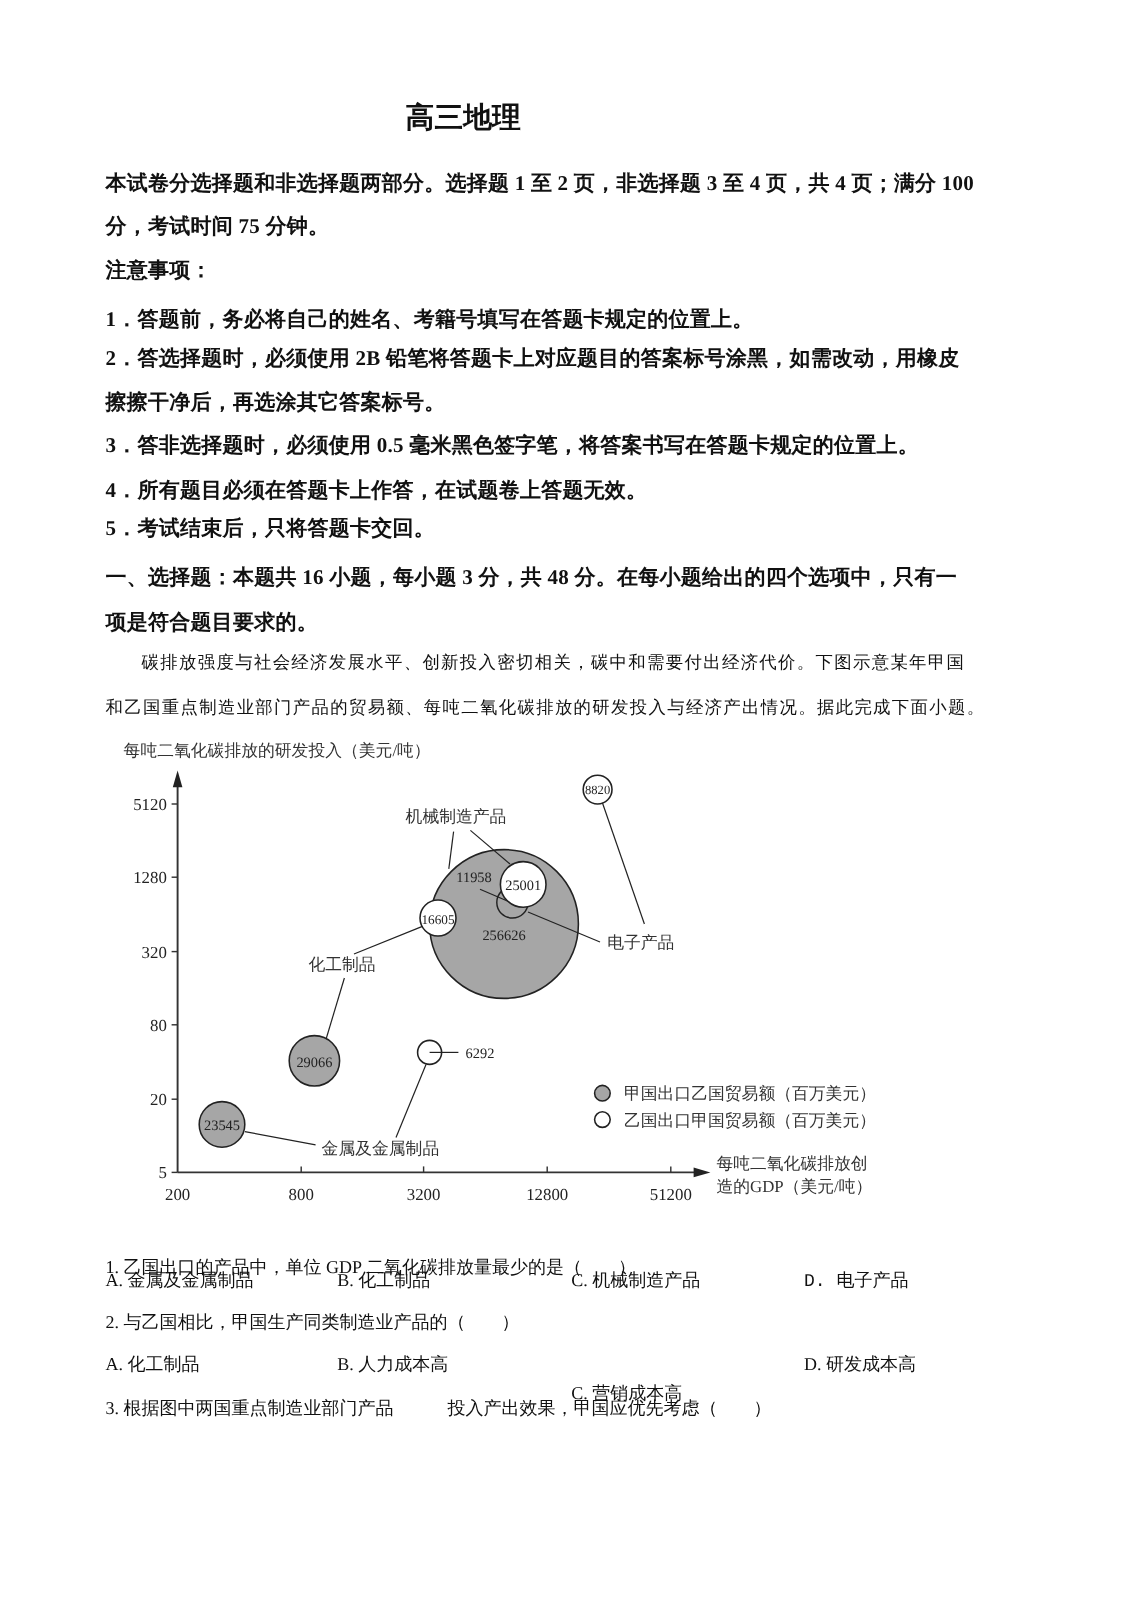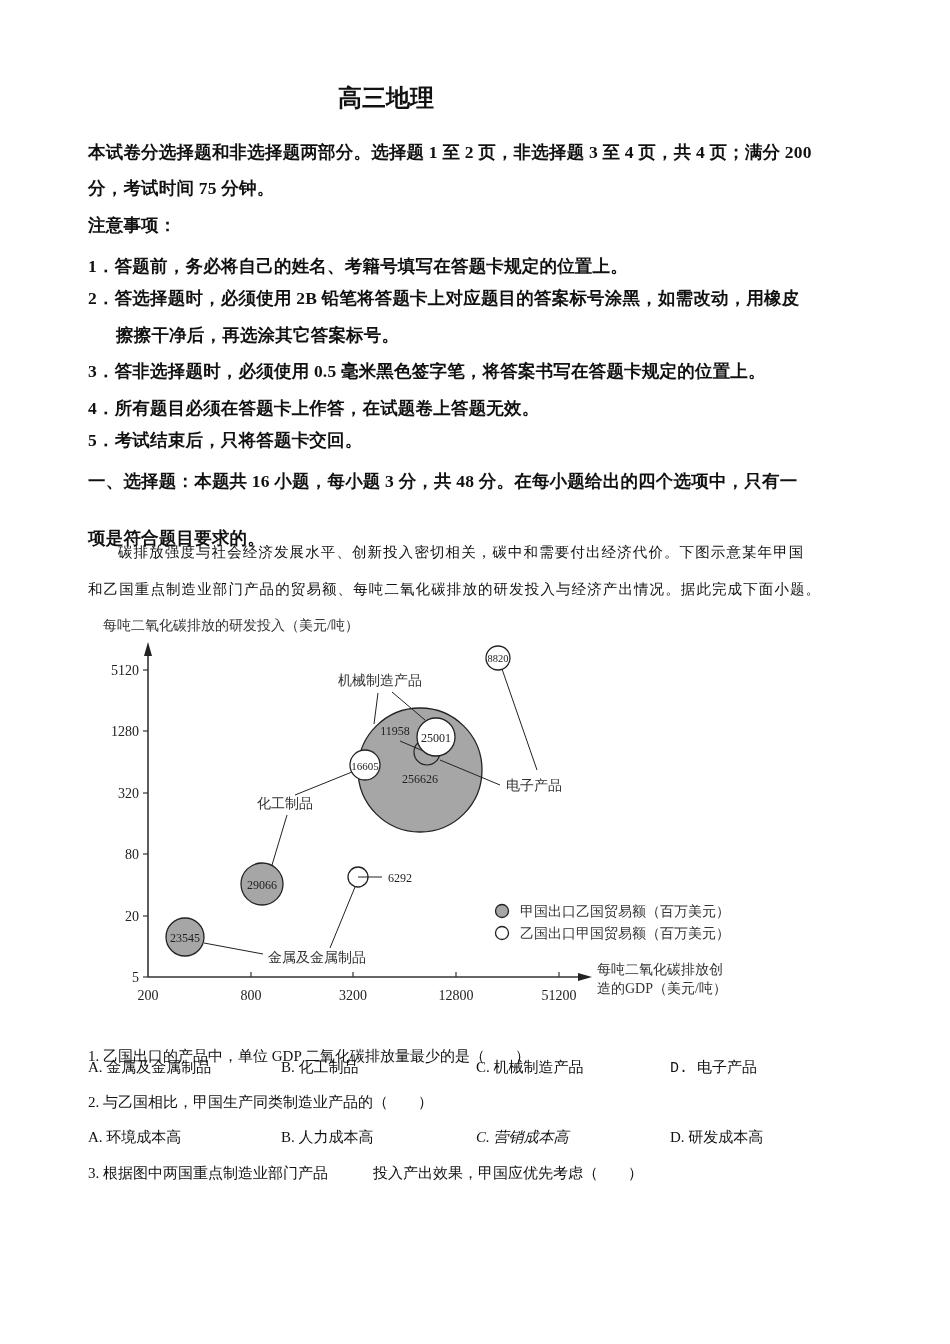--- a/index.html
+++ b/index.html
@@ -11,33 +11,33 @@
   .intro { left: 88px; font-size: 14.5px; letter-spacing: 1.1px; font-family: "DejaVu Serif", serif; }
   .q { left: 88px; font-size: 15px; font-family: "Liberation Serif", serif; }
   .opt { font-size: 15px; }
   svg text { font-family: "Liberation Serif", "DejaVu Serif", serif; }
 </style>
 </head>
 <body>
 
 <div class="abs title">高三地理</div>
 
-<div class="abs bold-line" style="top:140px;">本试卷分选择题和非选择题两部分。选择题 1 至 2 页，非选择题 3 至 4 页，共 4 页；满分 200</div>
+<div class="abs bold-line" style="top:140px;">本试卷分选择题和非选择题两部分。选择题 1 至 2 页，非选择题 3 至 4 页，共 4 页；满分 100</div>
 <div class="abs bold-line" style="top:176px;">分，考试时间 75 分钟。</div>
 
 <div class="abs bold-line" style="top:213px;">注意事项：</div>
 <div class="abs bold-line" style="top:254px;">1．答题前，务必将自己的姓名、考籍号填写在答题卡规定的位置上。</div>
 <div class="abs bold-line" style="top:286px;">2．答选择题时，必须使用 2B 铅笔将答题卡上对应题目的答案标号涂黑，如需改动，用橡皮</div>
-<div class="abs bold-line" style="top:323px;margin-left:28px;">擦擦干净后，再选涂其它答案标号。</div>
+<div class="abs bold-line" style="top:323px;">擦擦干净后，再选涂其它答案标号。</div>
 <div class="abs bold-line" style="top:359px;">3．答非选择题时，必须使用 0.5 毫米黑色签字笔，将答案书写在答题卡规定的位置上。</div>
 <div class="abs bold-line" style="top:396px;">4．所有题目必须在答题卡上作答，在试题卷上答题无效。</div>
 <div class="abs bold-line" style="top:428px;text-align:right;">5．考试结束后，只将答题卡交回。</div>
 
 <div class="abs bold-line" style="top:469px;">一、选择题：本题共 16 小题，每小题 3 分，共 48 分。在每小题给出的四个选项中，只有一</div>
-<div class="abs bold-line" style="top:506px;margin-top:20px;">项是符合题目要求的。</div>
+<div class="abs bold-line" style="top:506px;">项是符合题目要求的。</div>
 
 <div class="abs intro" style="top:543px; left:118px;font-family:Liberation Serif, serif;">碳排放强度与社会经济发展水平、创新投入密切相关，碳中和需要付出经济代价。下图示意某年甲国</div>
 <div class="abs intro" style="top:580px; left:88px;">和乙国重点制造业部门产品的贸易额、每吨二氧化碳排放的研发投入与经济产出情况。据此完成下面小题。</div>
 
 <svg class="abs" style="left:0; top:600px;" width="950" height="410" viewBox="0 600 950 410">
 
   <text x="103" y="630" font-size="14" fill="#333">每吨二氧化碳排放的研发投入（美元/吨）</text>
 
   <line x1="148" y1="977" x2="148" y2="652" stroke="#333" stroke-width="1.6"></line>
   <polygon points="148,642 144,656 152,656" fill="#222"></polygon>
@@ -128,18 +128,18 @@
   </g>
 </svg>
 
 <div class="abs q" style="top:1023px;margin-top:24px;">1. 乙国出口的产品中，单位 GDP 二氧化碳排放量最少的是（　　）</div>
 <div class="abs opt" style="top:1058px; left:88px;">A. 金属及金属制品</div>
 <div class="abs opt" style="top:1058px; left:281px;">B. 化工制品</div>
 <div class="abs opt" style="top:1058px; left:476px;">C. 机械制造产品</div>
 <div class="abs opt" style="top:1058px; left:670px;font-family:Liberation Mono, monospace;">D. 电子产品</div>
 
 <div class="abs q" style="top:1093px;">2. 与乙国相比，甲国生产同类制造业产品的（　　）</div>
-<div class="abs opt" style="top:1128px; left:88px;">A. 环境成本高</div>
+<div class="abs opt" style="top:1128px; left:88px;">A. 化工制品</div>
 <div class="abs opt" style="top:1128px; left:281px;">B. 人力成本高</div>
-<div class="abs opt" style="top:1128px; left:476px;font-style:italic;">C. 营销成本高</div>
+<div class="abs opt" style="top:1152px; left:476px;">C. 营销成本高</div>
 <div class="abs opt" style="top:1128px; left:670px;">D. 研发成本高</div>
 
 <div class="abs q" style="top:1164px;">3. 根据图中两国重点制造业部门产品　　　投入产出效果，甲国应优先考虑（　　）</div>
 
 </body></html>

